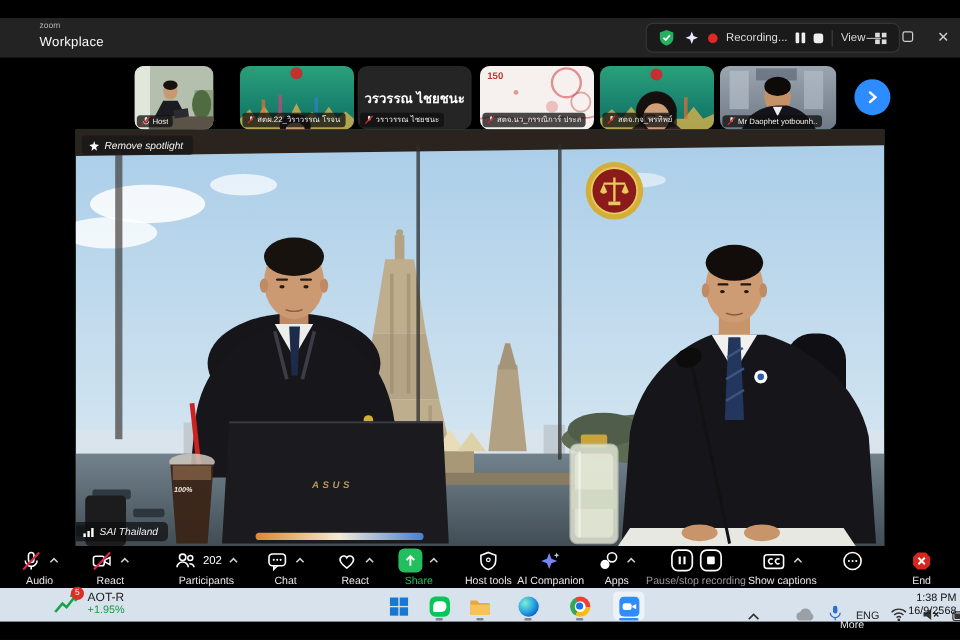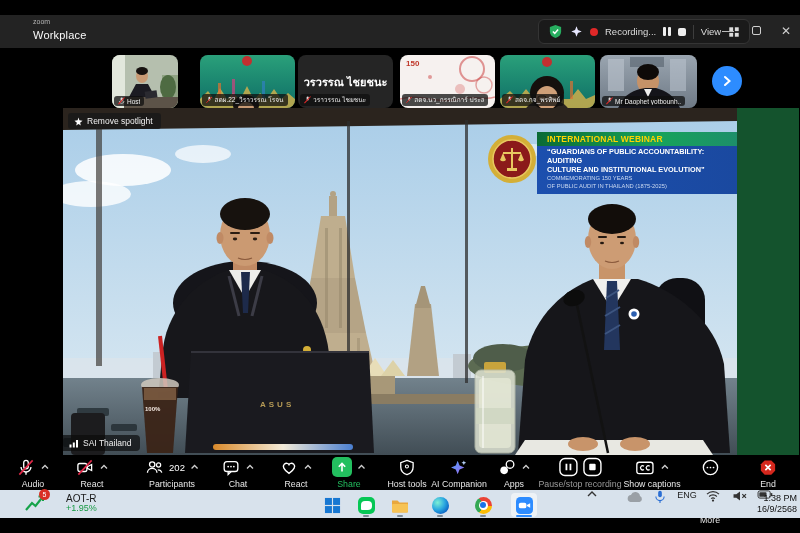--- a/index.html
+++ b/index.html
@@ -29,21 +29,21 @@
   .tag { position:absolute; left:2px; bottom:2px; max-width:91%; background:rgba(15,15,15,.75); border-radius:3px;
          padding:1px 4px; display:flex; align-items:center; gap:2px; }
   .tag span { color:#f0f0f0; font-size:6.5px; white-space:nowrap; overflow:hidden; }
   .bigname { position:absolute; inset:0; display:flex; align-items:center; justify-content:center;
              color:#fff; font-size:11px; font-weight:bold; white-space:nowrap; overflow:hidden; }
   .bg150 { position:absolute; left:6px; top:4px; color:#c0392b; font-size:8px; font-weight:bold; }
   .nextbtn { position:absolute; left:712px; top:66px; width:30px; height:30px; border-radius:50%;
              background:#2d8cff; display:flex; align-items:center; justify-content:center; }
 
   
-  .stage { position:absolute; left:63px; top:108px; width:736px; height:347px; overflow:hidden; background:#14532d; }
+  .stage { position:absolute; left:63px; top:108px; width:674px; height:347px; overflow:hidden; background:#14532d;font-style:italic; }
   .spotpill { position:absolute; left:5px; top:5px; background:rgba(25,25,25,.82); border-radius:3px;
               color:#f2f2f2; font-size:8.5px; padding:3px 8px 3px 6px; display:flex; gap:4px; align-items:center; }
   .sailabel { position:absolute; left:0; bottom:4px; background:rgba(10,10,10,.68); border-radius:0 4px 4px 0;
               color:#efefef; font-size:8.5px; padding:3px 8px 3px 6px; display:flex; gap:4px; align-items:flex-end; }
   .banner { position:absolute; left:424px; top:24px; width:250px; height:58px; }
   .banner .seal { position:absolute; left:0; top:2px; z-index:2; }
   .banner .col { margin-left:50px; }
   .banner .row1 { background:linear-gradient(90deg,#0b6b35,#17a35b 60%,#1d8f6a); color:#ffd400; font-weight:bold;
                   font-size:8.5px; padding:2px 4px 2px 10px; letter-spacing:.2px; }
   .banner .row2 { background:linear-gradient(90deg,#1c4fae,#1a49a0); color:#fff; padding:2px 4px 3px 10px; }
@@ -56,32 +56,32 @@
            align-items:center; gap:2px; }
   .titem .irow { height:20px; display:flex; align-items:center; gap:5px; }
   .titem .lbl { font-size:8.8px; color:#e8e8e8; white-space:nowrap; }
   .titem .lbl.dim { color:#9a9a9a; }
   .titem .lbl.green { color:#23bf5f; }
   .cnt { color:#fff; font-size:9.5px; }
   .sharebox { width:20px; height:20px; background:#23bf5f; border-radius:5px; display:flex; align-items:center; justify-content:center; }
 
   
   .taskbar { position:absolute; left:0; top:490px; width:800px; height:28px; background:#d8e2ec; }
-  .stock { position:absolute; left:24px; top:2px; display:flex; gap:20px; align-items:center; }
+  .stock { position:absolute; left:44px; top:2px; display:flex; gap:7px; align-items:center; }
   .stock .ic { position:relative; width:22px; height:22px; }
   .badge { position:absolute; right:-4px; top:-3px; width:11px; height:11px; border-radius:50%; background:#d93025;
            color:#fff; font-size:7px; display:flex; align-items:center; justify-content:center; }
   .stock .t1 { font-size:10px; color:#1a1a1a; line-height:1.1; }
   .stock .t2 { font-size:9px; color:#179a43; line-height:1.1; }
   .tbicon { position:absolute; top:3px; width:26px; height:24px; display:flex; flex-direction:column;
             align-items:center; justify-content:center; transform:translateX(-50%); border-radius:4px; }
   .rundash { position:absolute; bottom:0; width:6px; height:2.5px; border-radius:2px; background:#7d8a96; }
   .rundash.active { width:16px; background:#2d8cff; }
   .tbicon.activeapp { background:rgba(255,255,255,.55); }
-  .tray { position:absolute; top:0; height:28px; display:flex; align-items:flex-start; transform:translateX(-50%); }
+  .tray { position:absolute; top:0; height:28px; display:flex; align-items:flex-end; transform:translateX(-50%);margin-left:36px; }
   .traytxt { font-size:9px; color:#222; }
   .clock { position:absolute; right:3px; top:3px; text-align:right; font-size:9px; color:#111; line-height:1.2; }
   .chromewrap { width:17px; height:17px; border-radius:50%;
      background:conic-gradient(from -30deg,#ea4335 0 120deg,#fbbc05 0 240deg,#34a853 0 360deg);
      display:flex; align-items:center; justify-content:center; }
   .chromering { width:9px; height:9px; border-radius:50%; background:#fff; display:flex; align-items:center; justify-content:center; }
   .chromedot { width:6px; height:6px; border-radius:50%; background:#1a73e8; }
   .edgewrap { width:17px; height:17px; border-radius:50%;
      background:radial-gradient(circle at 33% 33%, #7df0d4, #2aa7e0 45%, #0b62c4 78%, #0a50a0); }
   .linewrap { width:17px; height:17px; border-radius:5px; background:#06c755; display:flex; align-items:center; justify-content:center; }
@@ -411,29 +411,20 @@
       <svg class="seal" width="50" height="50" viewBox="0 0 50 50">
         <circle cx="25" cy="25" r="24" fill="#d4af37"></circle>
         <circle cx="25" cy="25" r="19" fill="#8b1a1a"></circle>
         <circle cx="25" cy="25" r="19" fill="none" stroke="#e8c860" stroke-width="1.5"></circle>
         <line x1="25" y1="14" x2="25" y2="34" stroke="#e8c860" stroke-width="2"></line>
         <line x1="16" y1="19" x2="34" y2="19" stroke="#e8c860" stroke-width="2"></line>
         <path d="M16 19 L13 26 A4 4 0 0 0 19 26 Z" fill="#e8c860"></path>
         <path d="M34 19 L31 26 A4 4 0 0 0 37 26 Z" fill="#e8c860"></path>
         <rect x="20" y="34" width="10" height="3" fill="#e8c860"></rect>
       </svg>
-      <div class="col">
-        <div class="row1">INTERNATIONAL WEBINAR</div>
-        <div class="row2">
-          <div class="q">“GUARDIANS OF PUBLIC ACCOUNTABILITY: AUDITING</div>
-          <div class="q">CULTURE  AND INSTITUTIONAL EVOLUTION”</div>
-          <div class="s">COMMEMORATING 150 YEARS</div>
-          <div class="s">OF PUBLIC AUDIT IN THAILAND (1875-2025)</div>
-        </div>
-      </div>
     </div>
 
     <span style="position:absolute; left:197px; top:292px; color:#b59a55; font-size:8px; letter-spacing:3px; font-weight:bold;">ASUS</span>
     <span style="position:absolute; left:82px; top:298px; color:#f3e9e2; font-size:6px; font-weight:bold;">100%</span>
 
     <div class="sailabel">
       <svg width="10" height="9" viewBox="0 0 10 9">
         <rect x="0.5" y="5.5" width="2" height="3" fill="#fff"></rect>
           <rect x="3.8" y="3.5" width="2" height="5" fill="#fff"></rect>
           <rect x="7" y="1" width="2" height="7.5" fill="#fff"></rect>

